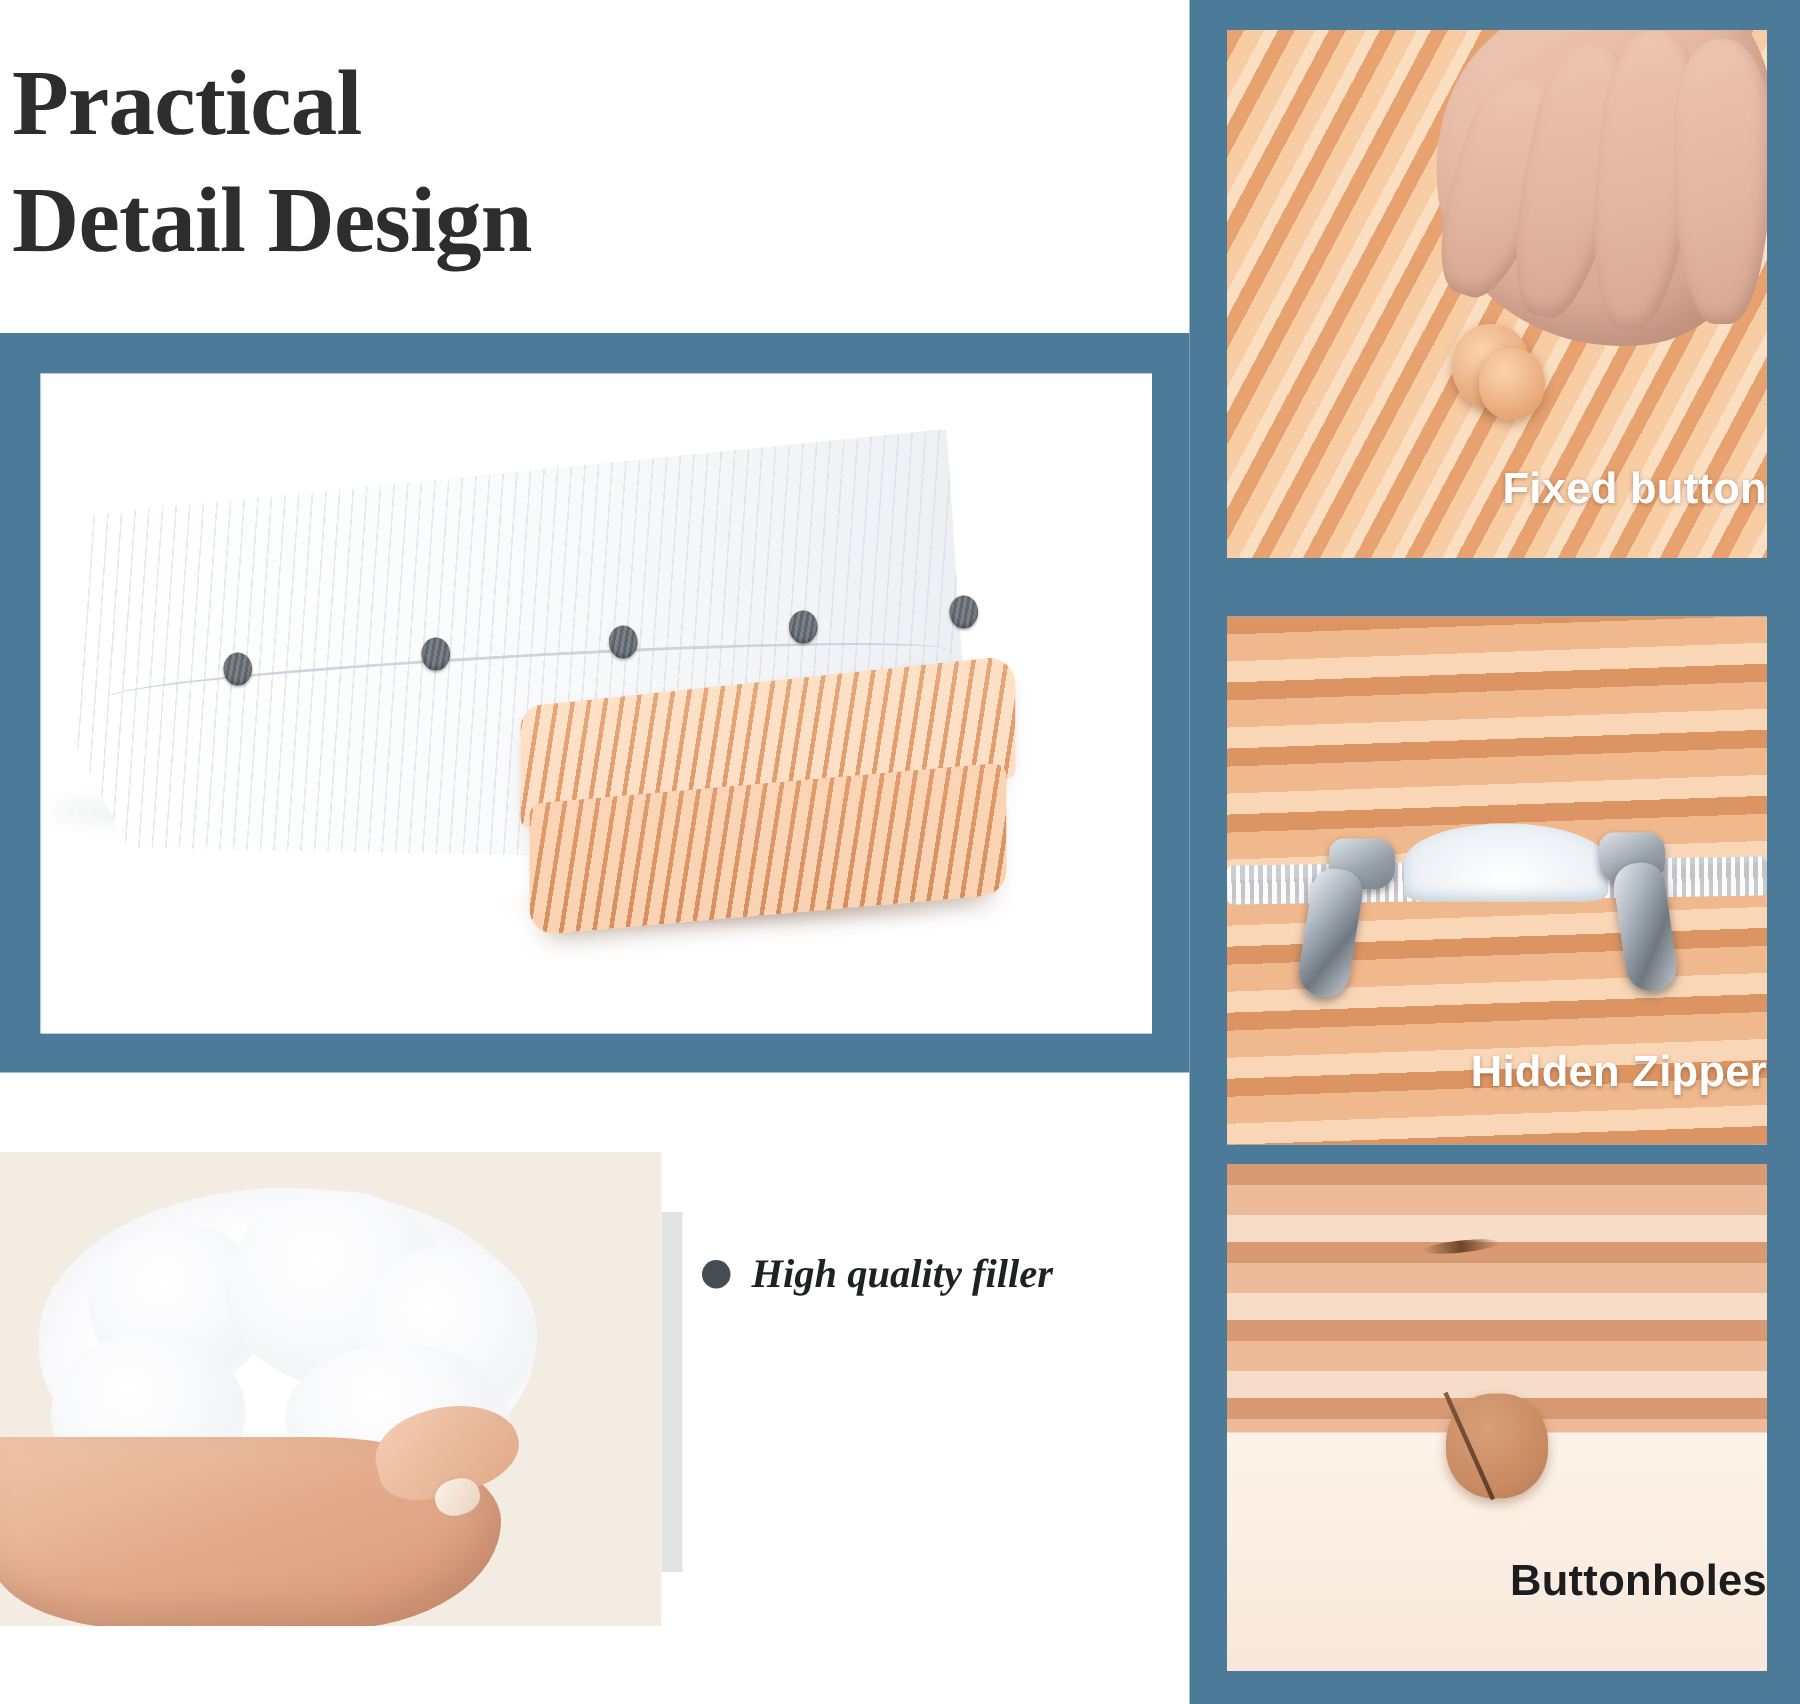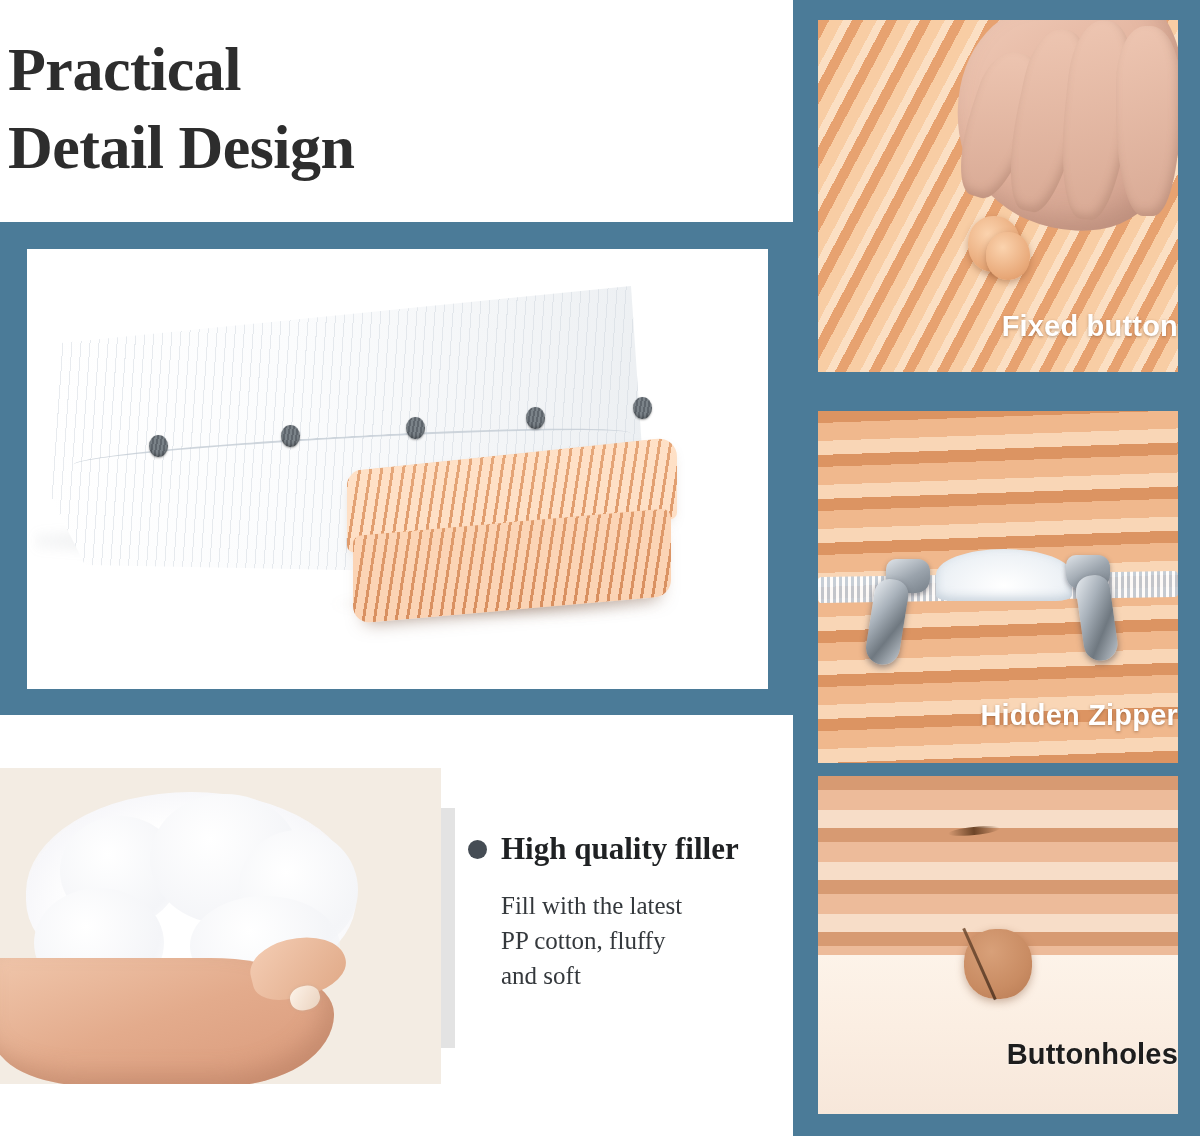--- a/index.html
+++ b/index.html
@@ -194,24 +194,25 @@
   
   .filler-text { position:absolute; left:468px; top:832px; width:320px; }
   .bullet-row { display:flex; align-items:center; gap:14px; }
   .bullet-dot {
     width:19px; height:19px; border-radius:50%;
     background:#454c54; flex:0 0 19px;
   }
   .filler-heading {
     font-family:"Liberation Serif", serif;
     font-weight:700;
-    font-size:31px;
+    font-size:27px;
     line-height:34px;
     color:#1f2123;
     white-space:nowrap;
+    font-style:italic;
   }
   .filler-body {
     margin-top:22px; margin-left:33px;
     font-family:"Liberation Serif", serif;
     font-weight:400;
     font-size:25px;
     line-height:35px;
     color:#34383c;
     white-space:pre-line;
   }
@@ -407,23 +408,20 @@
     <div class="finger"></div>
     <div class="nail"></div>
   </div>
   <div class="gray-strip"></div>
 
   <div class="filler-text">
     <div class="bullet-row">
       <span class="bullet-dot"></span>
       <span class="filler-heading">High quality filler</span>
     </div>
-    <div class="filler-body">Fill with the latest
-PP cotton, fluffy
-and soft</div>
   </div>
 
   <div class="right-col">
 
     <div class="detail-card card-1">
       <div class="cord-bg"></div>
       <div class="hand"></div>
       <div class="hand-finger" style="left:150px; top:30px;  width:62px; height:150px; transform:rotate(18deg);"></div>
       <div class="hand-finger" style="left:198px; top:8px;   width:62px; height:185px; transform:rotate(12deg);"></div>
       <div class="hand-finger" style="left:246px; top:0px;   width:64px; height:200px; transform:rotate(6deg);"></div>

